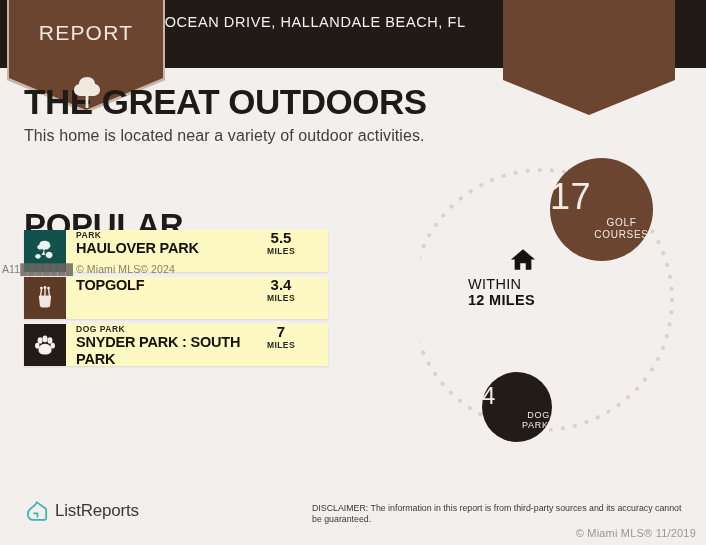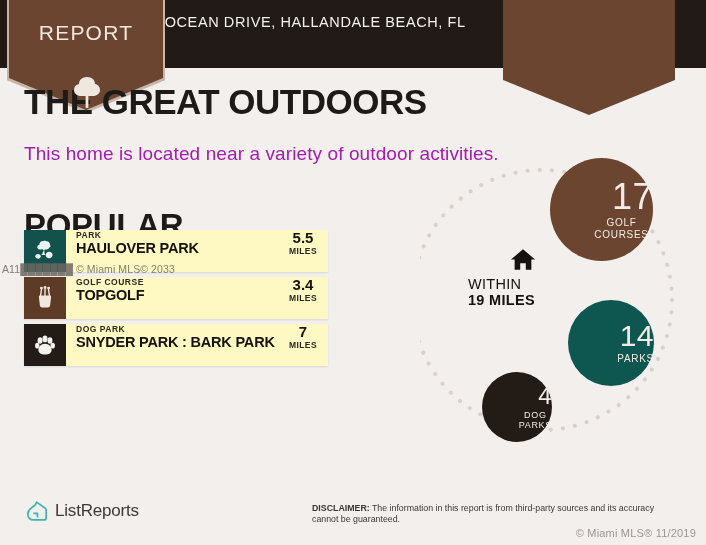--- a/index.html
+++ b/index.html
@@ -47,22 +47,22 @@
   }
   .badge-tree{
     position:absolute;left:72px;top:76px;width:30px;height:32px;z-index:8;
   }
   
   .title-main{
     position:absolute;left:24px;top:82px;
     font-size:35px;font-weight:bold;color:#1e1a17;letter-spacing:-.5px;
   }
   .title-sub{
-    position:absolute;left:24px;top:143px;
-    font-size:19px;color:#a21caf;letter-spacing:.1px;
+    position:absolute;left:24px;top:127px;
+    font-size:16px;color:#404040;letter-spacing:.1px;
   }
   .title-popular{
     position:absolute;left:24px;top:183px;
     font-size:33px;font-weight:bold;color:#1e1a17;letter-spacing:-.3px;margin-top:24px;
   }
   
   .list{position:absolute;left:24px;top:230px;width:304px;}
   .row{
     position:relative;height:42px;background:#fef9c3;margin-bottom:5px;
     display:flex;align-items:flex-start;
@@ -75,30 +75,30 @@
   .row-txt{flex:1 1 auto;padding-left:10px;}
   .row-cat{
     font-size:8.5px;font-weight:bold;color:#2b2724;letter-spacing:.5px;
     line-height:10px;
   }
   .row-name{
     font-size:14.5px;font-weight:bold;color:#151210;letter-spacing:-.2px;
     line-height:17px;
   }
   .row-dist{
-    flex:0 0 46px;text-align:center;padding-right:2px;
+    flex:0 0 46px;text-align:center;padding-right:24px;
   }
   .row-dist-num{font-size:15px;font-weight:bold;color:#151210;line-height:16px;}
   .row-dist-unit{font-size:8.5px;font-weight:bold;color:#2b2724;letter-spacing:.4px;}
   
   .diagram{position:absolute;left:420px;top:150px;width:286px;height:330px;}
   .dots{position:absolute;left:0;top:0;}
   .circ{
     position:absolute;border-radius:50%;
-    display:flex;flex-direction:column;align-items:flex-end;justify-content:center;
+    display:flex;flex-direction:column;align-items:flex-start;justify-content:center;
     color:#f3ece6;text-align:center;
   }
   .circ-num{font-size:33px;font-weight:300;line-height:33px;letter-spacing:.5px;}
   .circ-lbl{font-size:10px;letter-spacing:.7px;line-height:11.5px;margin-top:2px;padding-left:40px;}
   .c-golf{left:130px;top:8px;width:103px;height:103px;background:#6b4530;}
   .c-golf .circ-num{font-size:36px;line-height:36px;}
   .c-parks{left:148px;top:150px;width:86px;height:86px;background:#0e5650;}
   .c-parks .circ-num{font-size:30px;line-height:30px;}
   .c-dogs{left:62px;top:222px;width:70px;height:70px;background:#231b16;}
   .c-dogs .circ-num{font-size:24px;line-height:24px;}
@@ -110,21 +110,21 @@
   .within-l1{font-size:14.5px;color:#151210;letter-spacing:.3px;line-height:16px;}
   .within-l2{font-size:14.5px;color:#151210;font-weight:bold;letter-spacing:.3px;line-height:17px;}
   
   .lr-logo{position:absolute;left:26px;top:500px;display:flex;align-items:center;}
   .lr-mark{width:22px;height:22px;margin-right:7px;}
   .lr-text{font-size:17px;color:#3d3935;letter-spacing:-.2px;}
   .disclaimer{
     position:absolute;left:312px;top:503px;width:370px;
     font-size:8.8px;color:#3a3633;line-height:11px;
   }
-  .disclaimer b{font-weight:bold;}
+  .disclaimer b{font-weight:normal;}
   .mls-copy{
     position:absolute;right:10px;top:527px;
     font-size:11px;color:#9b9691;letter-spacing:.2px;
   }
   .watermark{
     position:absolute;left:2px;top:263px;
     font-size:10.5px;color:#6e6862;opacity:.85;letter-spacing:.1px;
     white-space:nowrap;z-index:9;
   }
 </style>
@@ -185,21 +185,20 @@
     <div class="row-icon" style="background:#5e3b27">
       <svg viewBox="0 0 34 34" width="28" height="28">
         <path d="M13 5 L11.6 14 M17 4.2 L17 14 M21 5 L22.4 14" stroke="#f0e7df" stroke-width="1.7" fill="none" stroke-linecap="round"></path>
         <circle cx="12.6" cy="5" r="1.7" fill="#f0e7df"></circle>
         <circle cx="17" cy="4.2" r="1.7" fill="#f0e7df"></circle>
         <circle cx="21.4" cy="5" r="1.7" fill="#f0e7df"></circle>
         <path d="M11 14 L23 14 C24 14 24.6 14.8 24.4 15.8 L23.2 26 C23 27.4 21.8 28.4 20.4 28.4 L13.6 28.4 C12.2 28.4 11 27.4 10.8 26 L9.6 15.8 C9.4 14.8 10 14 11 14 Z" fill="#f0e7df"></path>
       </svg>
     </div>
     <div class="row-txt">
-      <div class="row-cat">GOLF COURSE</div>
       <div class="row-name">TOPGOLF</div>
     </div>
     <div class="row-dist">
       <div class="row-dist-num">3.4</div>
       <div class="row-dist-unit">MILES</div>
     </div>
   </div>
 
   <div class="row">
     <div class="row-icon" style="background:#231b16">
@@ -207,61 +206,57 @@
         <ellipse cx="11" cy="11.5" rx="3" ry="4" fill="#f4f1ee"></ellipse>
         <ellipse cx="17" cy="9.6" rx="3.1" ry="4.2" fill="#f4f1ee"></ellipse>
         <ellipse cx="23" cy="11.5" rx="3" ry="4" fill="#f4f1ee"></ellipse>
         <ellipse cx="26.4" cy="17.8" rx="2.7" ry="3.4" fill="#f4f1ee"></ellipse>
         <ellipse cx="7.6" cy="17.8" rx="2.7" ry="3.4" fill="#f4f1ee"></ellipse>
         <path d="M17 15.5 C21.4 15.5 25 19 25 23 C25 26.6 21.6 28.6 17 28.6 C12.4 28.6 9 26.6 9 23 C9 19 12.6 15.5 17 15.5 Z" fill="#f4f1ee"></path>
       </svg>
     </div>
     <div class="row-txt">
       <div class="row-cat">DOG PARK</div>
-      <div class="row-name">SNYDER PARK : BARK PARK</div>
+      <div class="row-name">SNYDER PARK : SOUTH PARK</div>
     </div>
     <div class="row-dist">
       <div class="row-dist-num">7</div>
       <div class="row-dist-unit">MILES</div>
     </div>
   </div>
 
 </div>
 
-<div class="watermark">A11███████ © Miami MLS© 2033</div>
+<div class="watermark">A11███████ © Miami MLS© 2024</div>
 
 <div class="diagram">
 
   <svg class="dots" width="286" height="330">
     <circle cx="122" cy="150" r="130" fill="none" stroke="#d9d2cb" stroke-width="4" stroke-linecap="round" stroke-dasharray="0.2 12"></circle>
   </svg>
 
   <div class="circ c-golf">
     <div class="circ-num">17</div>
     <div class="circ-lbl">GOLF COURSES</div>
   </div>
 
-  <div class="circ c-parks">
-    <div class="circ-num">14</div>
-    <div class="circ-lbl">PARKS</div>
-  </div>
 
   <div class="circ c-dogs">
     <div class="circ-num">4</div>
     <div class="circ-lbl">DOG PARKS</div>
   </div>
 
   <div class="within">
     <span class="within-house">
       <svg viewBox="0 0 28 24" width="26" height="23">
         <path d="M14 1 L27 12 L23 12 L23 23 L17 23 L17 16 L11 16 L11 23 L5 23 L5 12 L1 12 Z" fill="#151210"></path>
       </svg>
     </span>
     <div class="within-l1">WITHIN</div>
-    <div class="within-l2">19 MILES</div>
+    <div class="within-l2">12 MILES</div>
   </div>
 
 </div>
 
 <div class="lr-logo">
   <span class="lr-mark">
     <svg viewBox="0 0 24 24" width="22" height="22">
       <path d="M11.6 2.3 L21 9 C21.9 9.7 22 10.4 22 11.6 L22 19.4 C22 20.8 21.1 21.8 19.6 21.8 L8.2 21.8 C4.4 21.8 2 19.2 2 15.5 C2 13.2 3 11 5 9.4 L9.2 6 C9.9 5.4 10.9 5.4 11.6 2.3 Z" fill="none" stroke="#3fb3b3" stroke-width="1.9" stroke-linejoin="round"></path>
       <path d="M8 14.5 L12.5 14.5 L12.5 19" fill="none" stroke="#3fb3b3" stroke-width="1.9" stroke-linejoin="round"></path>
     </svg>

